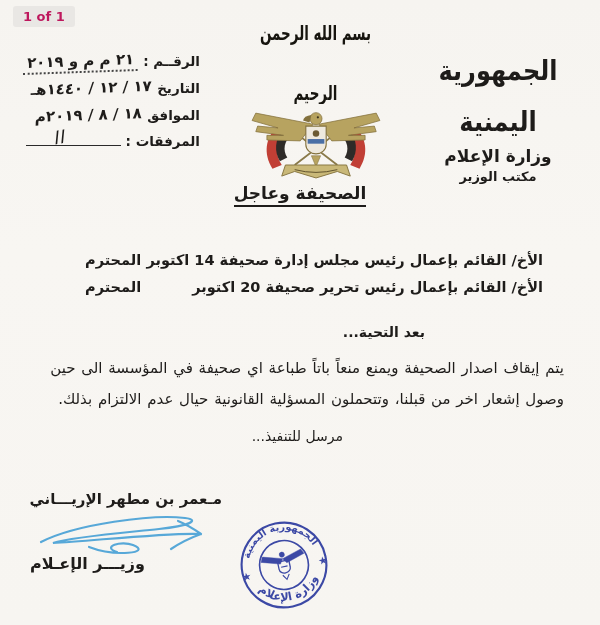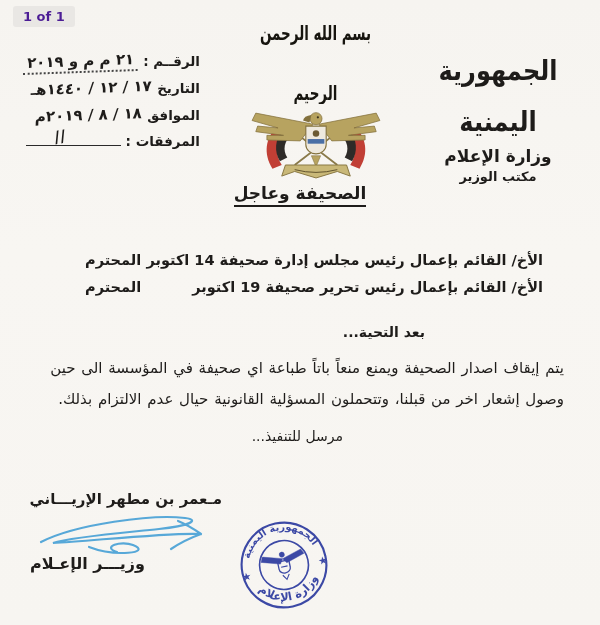--- a/index.html
+++ b/index.html
@@ -9,21 +9,21 @@
     font-family:"DejaVu Sans", sans-serif;
     color:#1e1c1a;
     overflow:hidden;
   }
   .page{
     position:relative;width:600px;height:625px;
     background:linear-gradient(180deg,#f6f4f0 0%,#f8f6f2 40%,#f7f5f1 100%);
   }
   .page-indicator{
     position:absolute;left:13px;top:6px;
-    background:#e9e7e4;color:#4c1d95;
+    background:#e9e7e4;color:#be185d;
     font-size:13px;font-weight:bold;
     padding:3px 10px;border-radius:3px;
   }
   
   .fields{position:absolute;left:22px;top:52px;width:178px;direction:rtl;}
   .field-row{display:flex;align-items:baseline;gap:5px;height:27px;}
   .field-label{font-weight:bold;font-size:13.5px;white-space:nowrap;}
   .hand{
     display:inline-block;font-weight:bold;font-size:15px;
     transform:rotate(-2deg) skewX(-4deg);white-space:nowrap;
@@ -138,21 +138,21 @@
   <div class="subject">
     <span>الصحيفة وعاجل</span>
   </div>
 
   <div class="recipients">
     <div class="recipient-row">
       <span class="recipient-text">الأخ/ القائم بإعمال رئيس مجلس إدارة صحيفة 14 اكتوبر</span>
       <span class="honorific">المحترم</span>
     </div>
     <div class="recipient-row">
-      <span class="recipient-text">الأخ/ القائم بإعمال رئيس تحرير صحيفة 19 اكتوبر</span>
+      <span class="recipient-text">الأخ/ القائم بإعمال رئيس تحرير صحيفة 20 اكتوبر</span>
       <span class="honorific">المحترم</span>
     </div>
   </div>
 
   <div class="greeting">بعد التحية...</div>
 
   <div class="body-text">
     <div>يتم إيقاف اصدار الصحيفة ويمنع منعاً باتاً طباعة اي صحيفة في المؤسسة الى حين</div>
     <div>وصول إشعار اخر من قبلنا، وتتحملون المسؤلية القانونية حيال عدم الالتزام بذلك.</div>
   </div>

